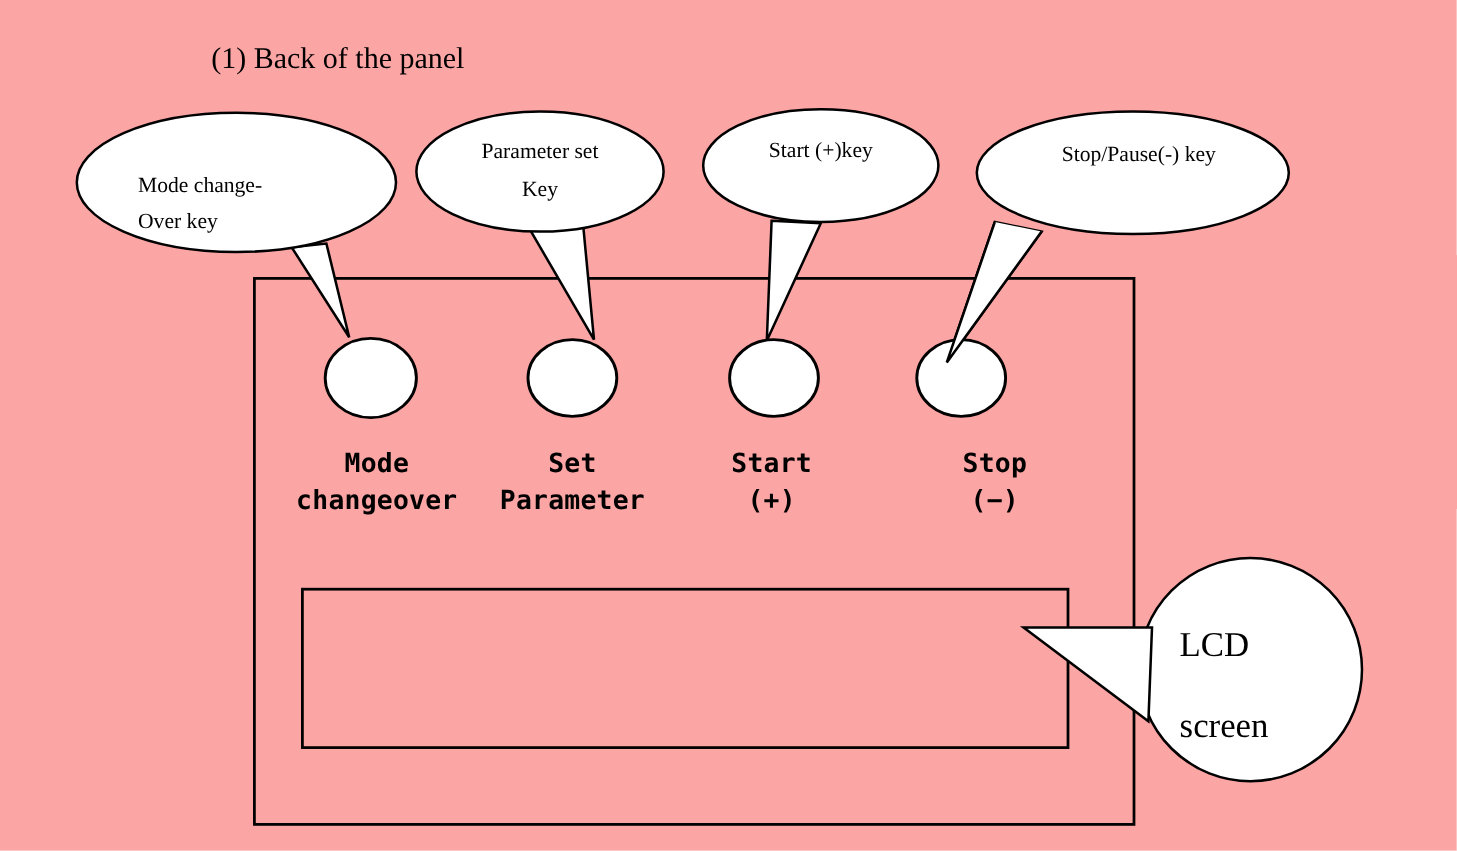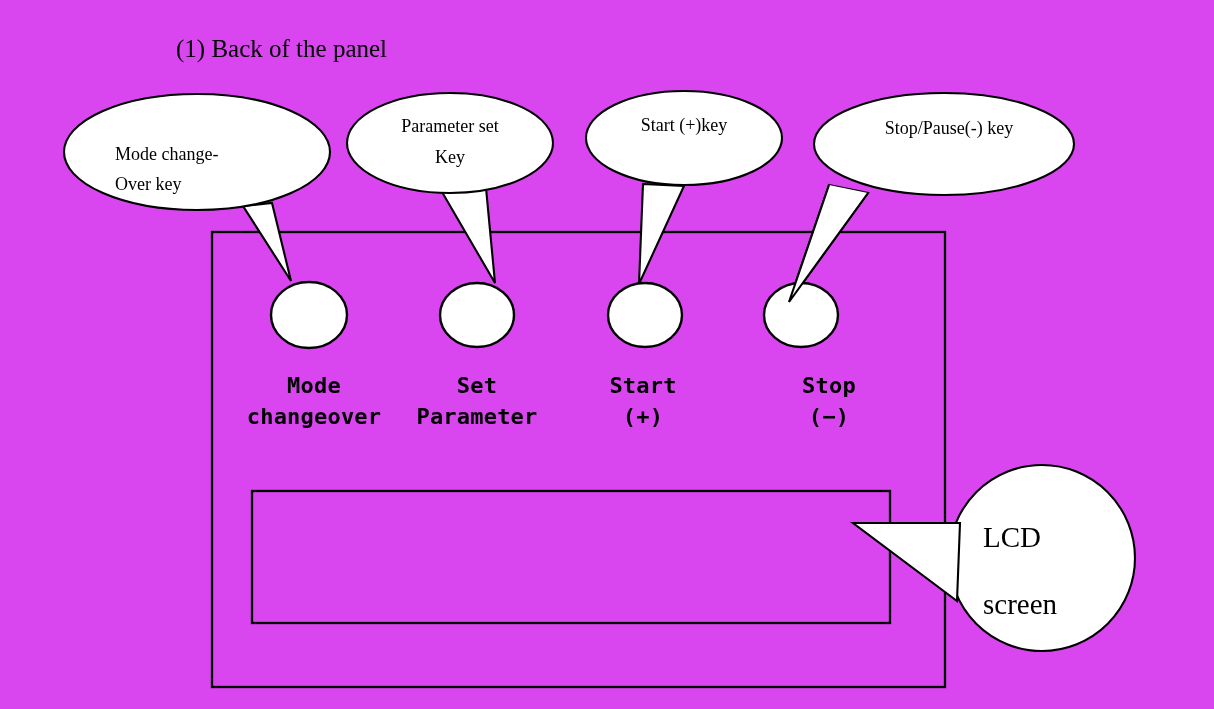--- a/index.html
+++ b/index.html
@@ -10,21 +10,21 @@
   body {
     width: 1214px;
     height: 709px;
     font-family: "Liberation Serif", serif;
     overflow: hidden;
   }
   #diagram-root {
     position: relative;
     width: 1214px;
     height: 709px;
-    background: #d946ef;
+    background: #fca5a5;
   }
   svg.diagram {
     position: absolute;
     left: 0;
     top: 0;
     width: 1214px;
     height: 709px;
     display: block;
   }
   .stroke-shape {

